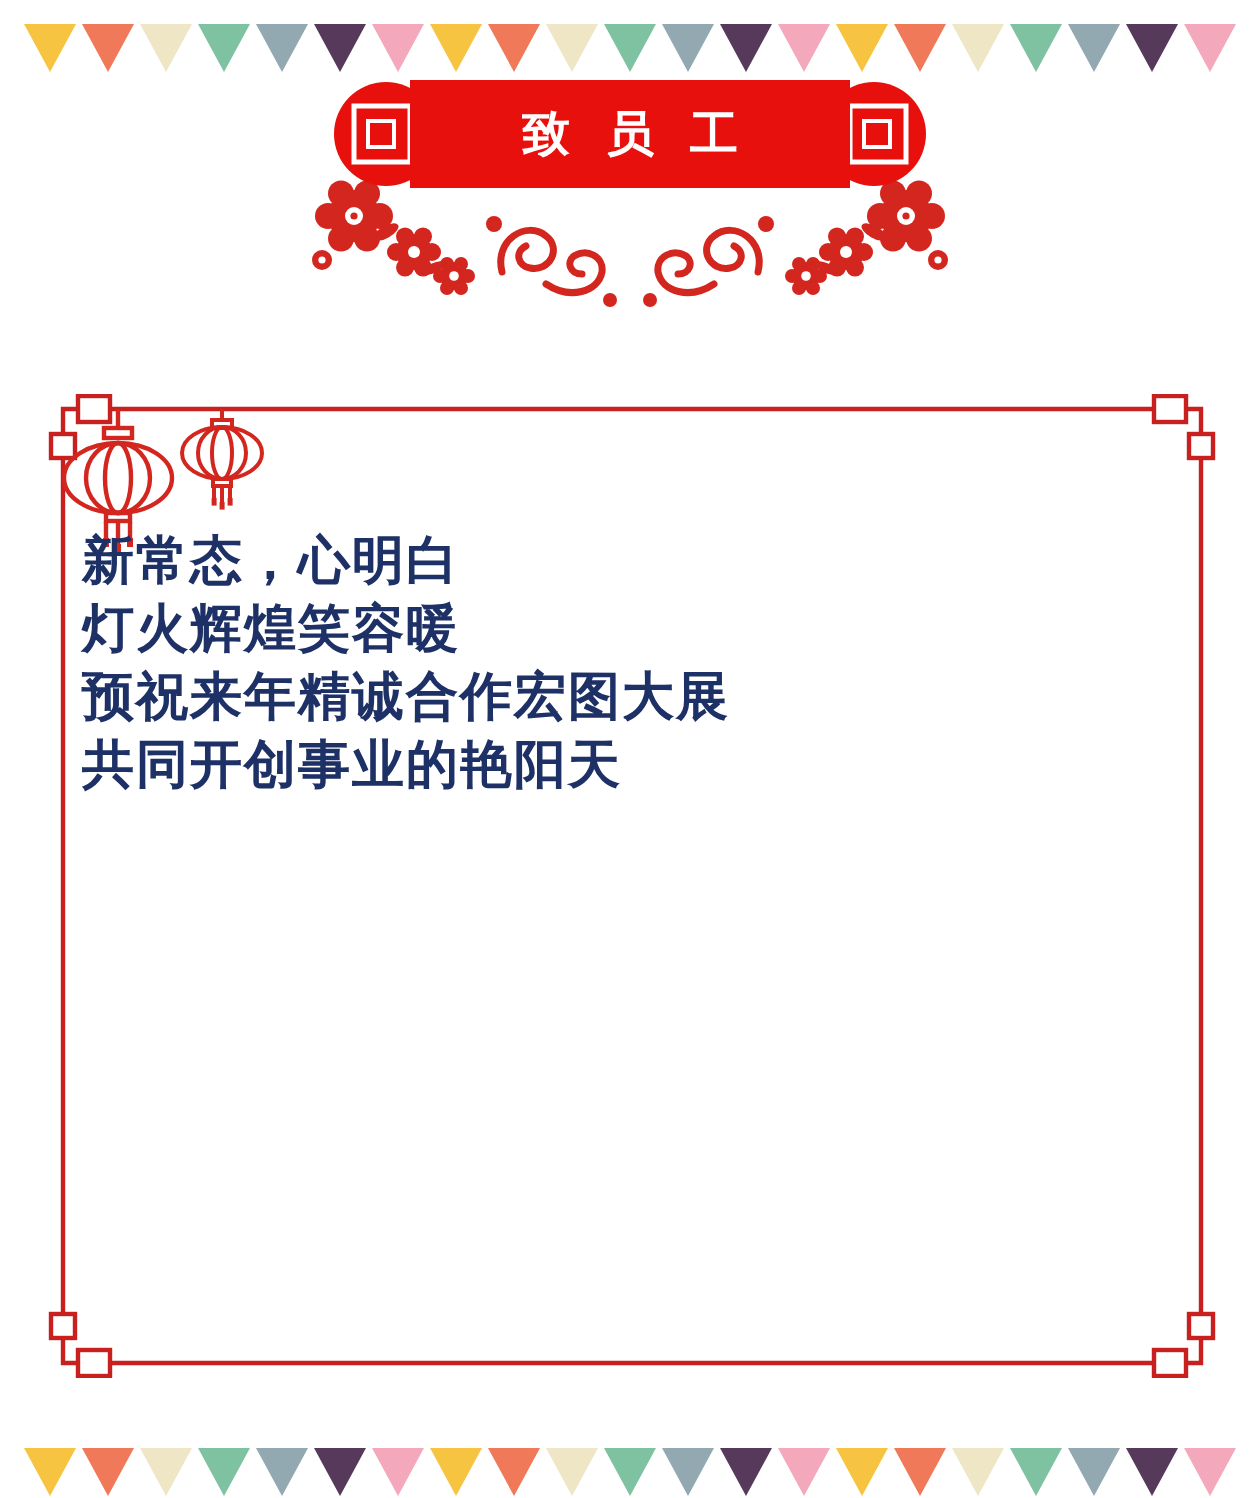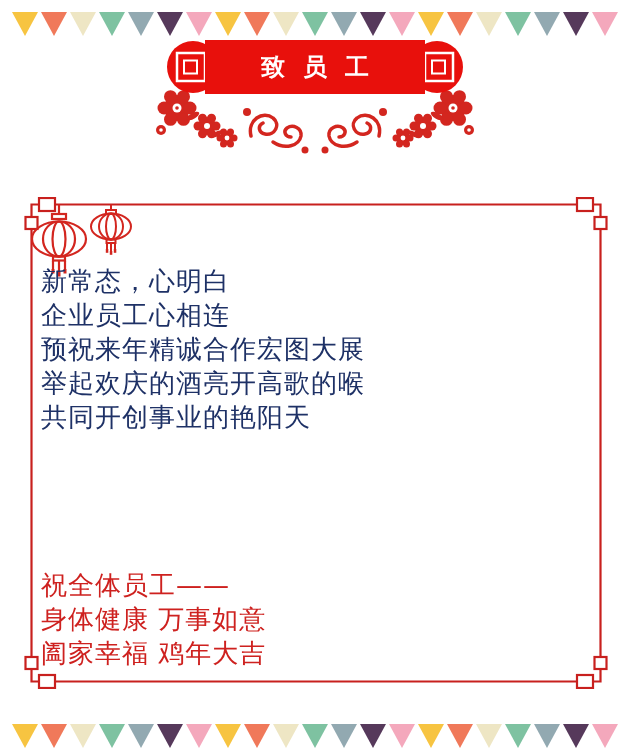--- a/index.html
+++ b/index.html
@@ -47,21 +47,21 @@
   }
   .banner-title{
     color:#fff;font-size:24px;font-weight:bold;
     letter-spacing:18px;padding-left:18px;white-space:nowrap;
   }
   
   .swag{position:absolute;top:90px;left:155px;z-index:0;}
   .frame{position:absolute;top:197px;left:19px;}
   
   .poem,.wishes{
-    position:absolute;left:41px;font-weight:normal;font-size:26px;
+    position:absolute;left:41px;font-weight:bold;font-size:26px;
     letter-spacing:1px;white-space:pre;
   }
   .poem{top:264px;color:var(--poem-blue);}
   .wishes{top:568px;color:var(--wish-red);}
   .line{height:34px;line-height:34px;}
 </style>
 </head>
 <body>
 
 <div class="page">
@@ -202,23 +202,22 @@
       <rect x="87.5" y="42.5" width="9" height="3.5"></rect>
       <path d="M88,46 V52 M92,46 V54 M96,46 V52"></path>
       <g fill="var(--lantern-red)" stroke="none">
         <rect x="86.8" y="52" width="2.5" height="3.8"></rect>
         <rect x="90.8" y="54" width="2.5" height="3.8"></rect>
         <rect x="94.8" y="52" width="2.5" height="3.8"></rect>
       </g>
     </g>
   </svg>
 
-  <div class="poem"><div class="line">新常态，心明白</div><div class="line">企业员工心相连</div><div class="line">预祝来年精诚合作宏图大展</div><div class="line">举起欢庆的酒亮开高歌的喉</div><div class="line">共同开创事业的艳阳天</div></div>
-
-  <div class="wishes"><div class="line">祝全体员工——</div><div class="line">身体健康 万事如意</div><div class="line">阖家幸福 鸡年大吉</div></div>
+  <div class="poem"><div class="line">新常态，心明白</div><div class="line">灯火辉煌笑容暖</div><div class="line">预祝来年精诚合作宏图大展</div><div class="line">共同开创事业的艳阳天</div></div>
+
 
   <div class="bunting bottom">
       <span class="pennant" style="border-top-color: rgb(247, 196, 65);"></span>
       <span class="pennant" style="border-top-color: rgb(240, 121, 90);"></span>
       <span class="pennant" style="border-top-color: rgb(238, 230, 196);"></span>
       <span class="pennant" style="border-top-color: rgb(126, 194, 161);"></span>
       <span class="pennant" style="border-top-color: rgb(146, 169, 177);"></span>
       <span class="pennant" style="border-top-color: rgb(86, 57, 91);"></span>
       <span class="pennant" style="border-top-color: rgb(244, 168, 188);"></span>
       <span class="pennant" style="border-top-color: rgb(247, 196, 65);"></span>

